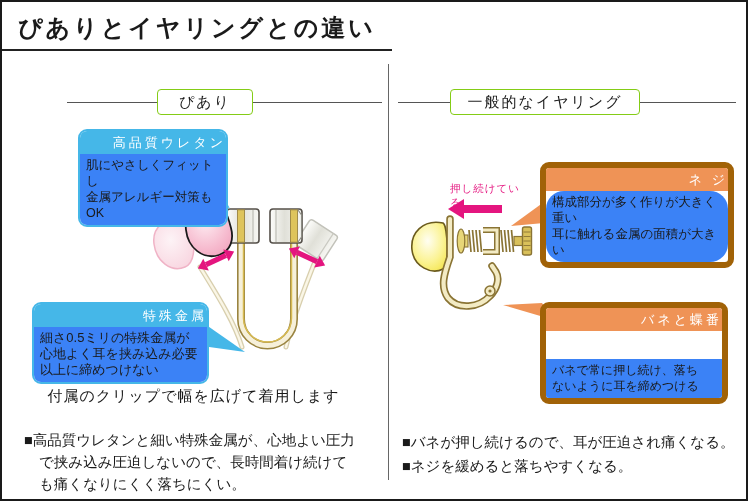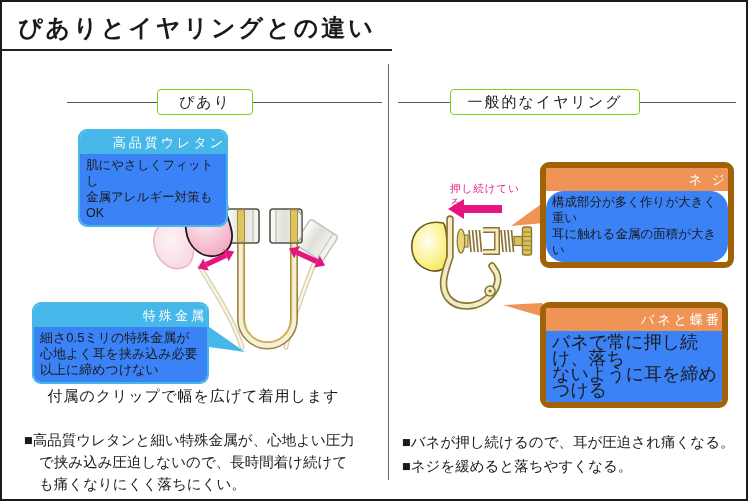--- a/index.html
+++ b/index.html
@@ -37,21 +37,21 @@
   .callout.orange { border:6px solid #a16207; }
   .callout.orange .ttl { background:#ef9356; }
 
   .co-urethane { left:76px;  top:127px; width:150px; }
   .co-urethane .bd { font-size:12.5px; }
   .co-metal    { left:30px;  top:300px; width:177px; }
   .co-metal .bd { font-size:13px; }
   .co-screw    { left:538px; top:160px; width:194px; }
   .co-screw .bd { font-size:12.5px;border-radius:18px; }
   .co-spring   { left:538px; top:300px; width:188px; }
-  .co-spring .bd { font-size:18px; }
+  .co-spring .bd { font-size:12px;margin-top:28px; }
 
   
   .illus { position:absolute; z-index:4; }
   .illus.piari   { left:140px; top:193px; }
   .illus.earring { left:395px; top:175px; }
   .tails { position:absolute; left:0; top:0; z-index:5; pointer-events:none; }
 
   .push-label { position:absolute; left:448px; top:180px; width:70px; font-size:10.5px;
                 color:#e4157f; letter-spacing:1px; z-index:6; }
 

